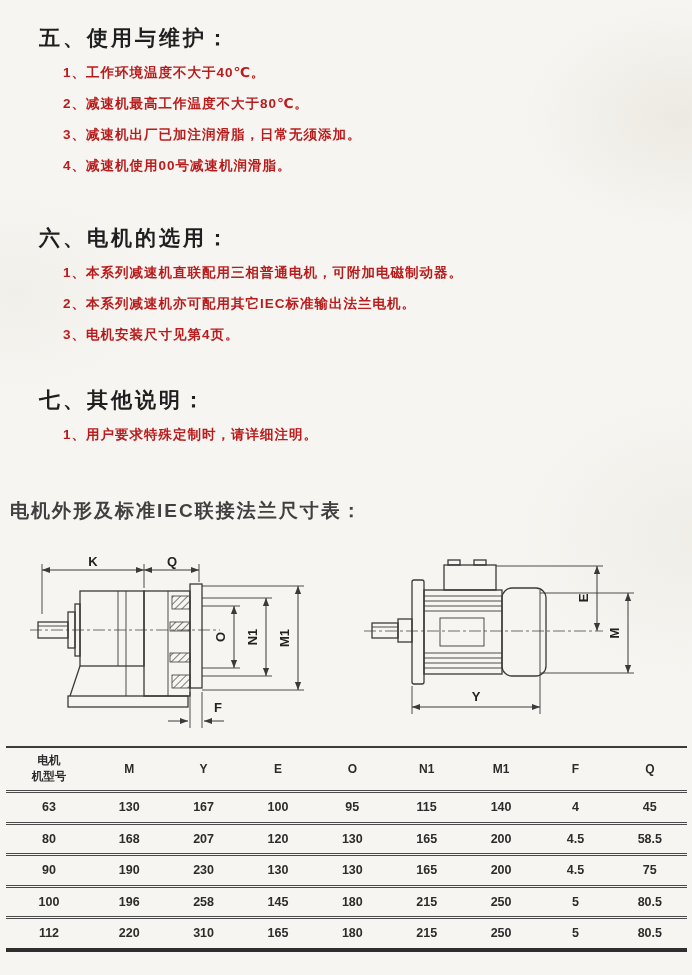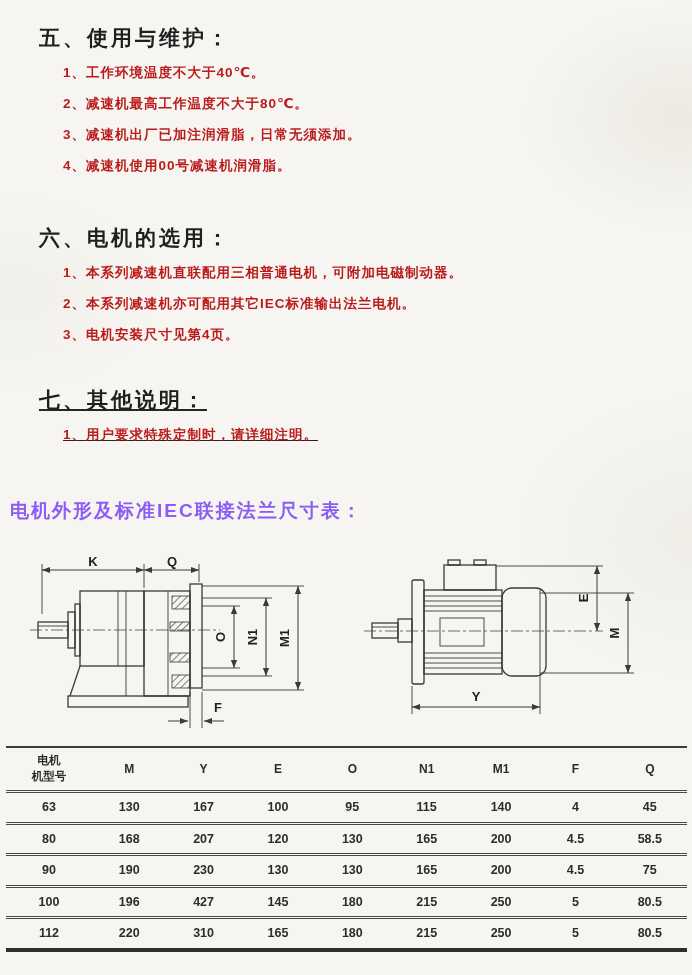--- a/index.html
+++ b/index.html
@@ -7,31 +7,31 @@
     width:692px;height:975px;position:relative;overflow:hidden;
     background:#f6f5f1;
     background-image:
       radial-gradient(220px 160px at 98% 12%, rgba(225,220,208,.45), rgba(225,220,208,0) 70%),
       radial-gradient(260px 200px at 101% 55%, rgba(228,223,212,.35), rgba(228,223,212,0) 70%),
       radial-gradient(200px 140px at 2% 30%, rgba(230,226,216,.30), rgba(230,226,216,0) 70%);
     font-family:"Liberation Sans","DejaVu Sans",sans-serif;
     color:#262626;
   }
   .sec{position:absolute;left:30px;margin-left:9px;}
-  #sec5{top:24px;} #sec6{top:224px;} #sec7{top:386px;text-decoration:underline;}
+  #sec5{top:24px;} #sec6{top:224px;} #sec7{top:386px;}
   .sec-title{
     font-size:21px;font-weight:700;letter-spacing:3px;margin:0 0 12px 0;color:#1f1f1f;
   }
   .item{
     margin:0 0 0 24px;padding:0 0 13px 0;
     font-size:13.5px;font-weight:600;letter-spacing:1px;color:#b91c1c;
   }
   #tbl-heading{
     position:absolute;left:10px;top:498px;
-    font-size:19px;font-weight:700;letter-spacing:2px;color:#8b5cf6;
+    font-size:19px;font-weight:700;letter-spacing:2px;color:#404040;
   }
   .drawing{position:absolute;top:556px;}
   #drawing-left{left:22px;}
   #drawing-right{left:360px;}
   svg .out{fill:none;stroke:#3a3a3a;stroke-width:1.3;}
   svg .thin{fill:none;stroke:#3a3a3a;stroke-width:.9;}
   svg .cl{fill:none;stroke:#4a4a4a;stroke-width:.8;stroke-dasharray:12 3 3 3;}
   svg .dim{fill:none;stroke:#3a3a3a;stroke-width:1;marker-start:url(#arr);marker-end:url(#arr);}
   svg .dimh{fill:none;stroke:#3a3a3a;stroke-width:1;marker-end:url(#arr);}
   svg .lbl{font-family:"Liberation Sans",sans-serif;font-size:13px;font-weight:700;fill:#222;}
@@ -243,21 +243,21 @@
           <td>130</td>
           <td>130</td>
           <td>165</td>
           <td>200</td>
           <td>4.5</td>
           <td>75</td>
         </tr>
         <tr>
           <td>100</td>
           <td>196</td>
-          <td>427</td>
+          <td>258</td>
           <td>145</td>
           <td>180</td>
           <td>215</td>
           <td>250</td>
           <td>5</td>
           <td>80.5</td>
         </tr>
         <tr>
           <td>112</td>
           <td>220</td>

